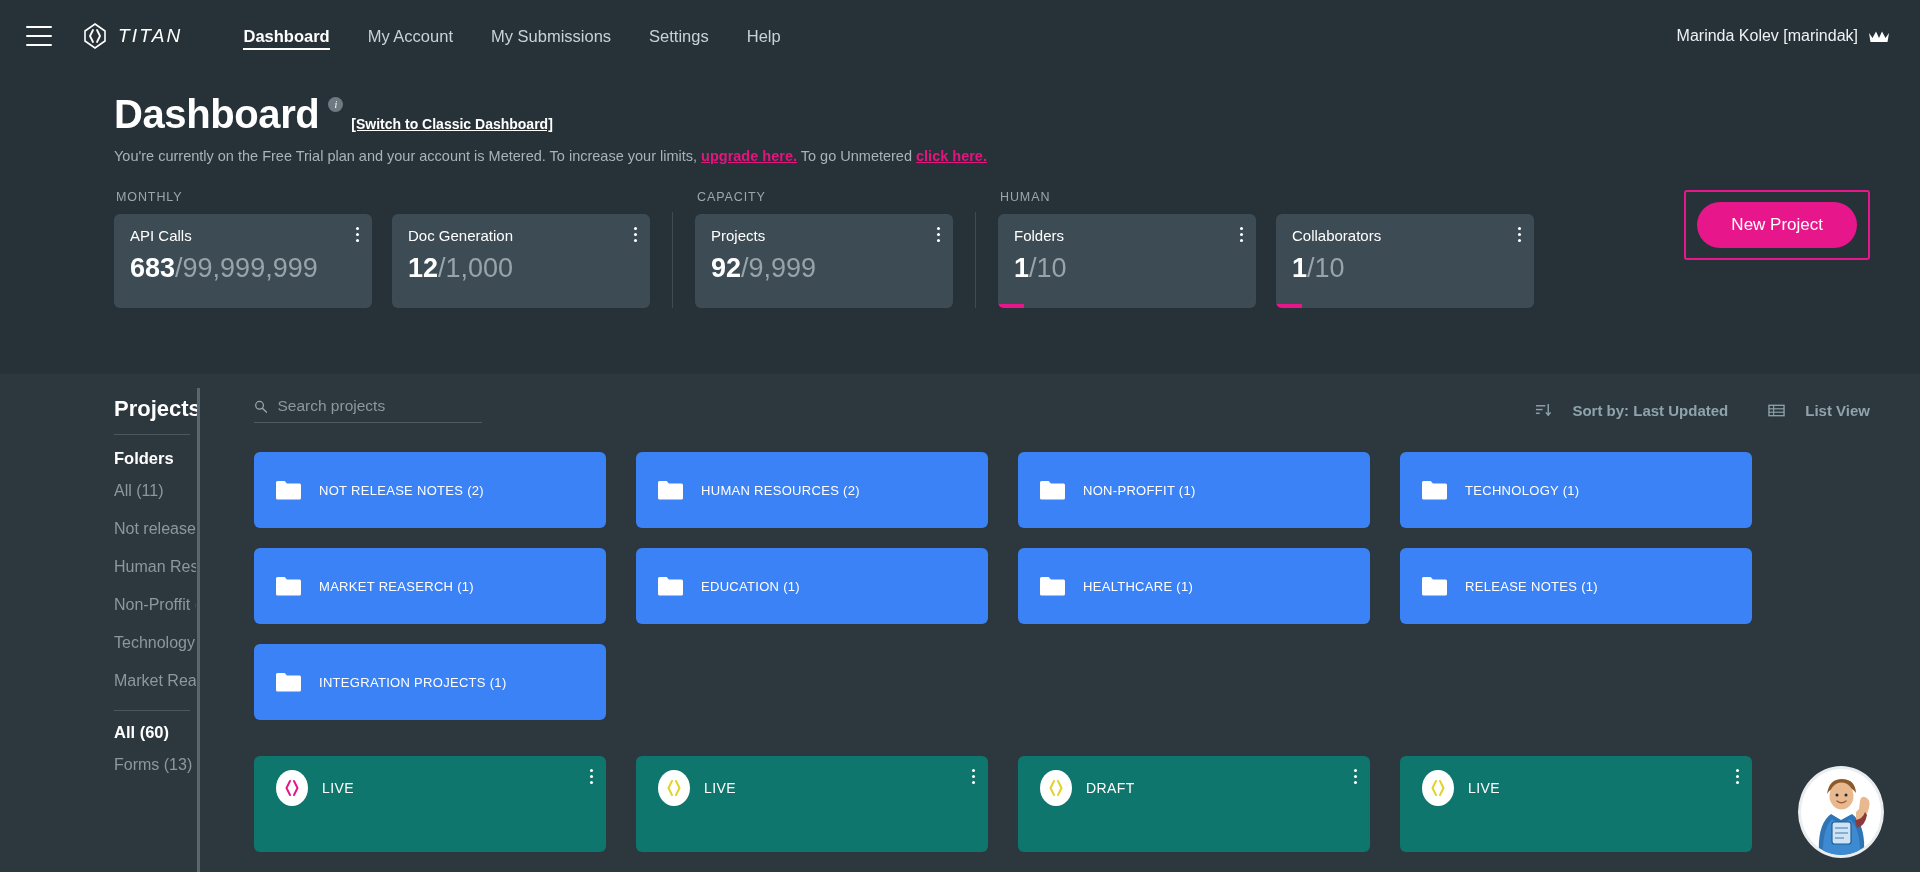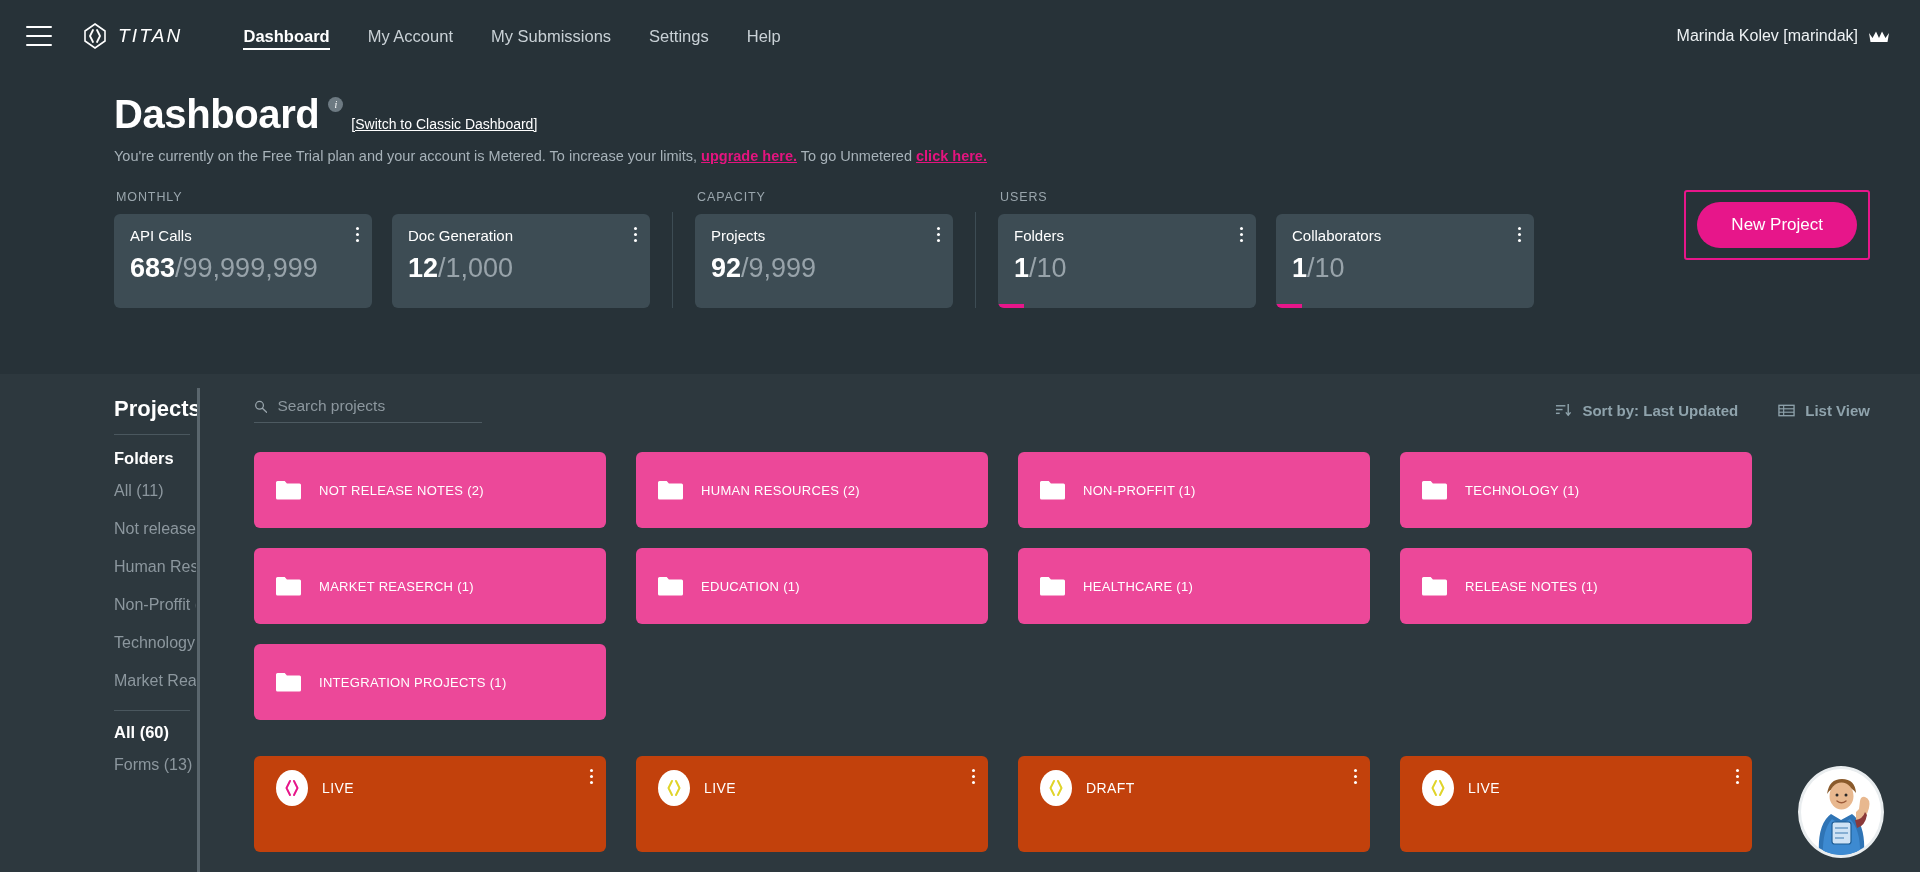--- a/index.html
+++ b/index.html
@@ -66,21 +66,21 @@
   }
   .info-dot {
     width:15px;height:15px;border-radius:50%;
     background:#6d7a82; color:#ffffff; font-size:10px; font-style:italic;
     display:inline-flex;align-items:center;justify-content:center;
     font-family:"Liberation Serif", serif;
     margin-left: 9px; margin-bottom: 22px; align-self:flex-end;
   }
   .switch-link {
     color:#ffffff; font-size:14px; text-decoration:underline;
-    margin-left: 8px; margin-bottom: 2px; cursor:pointer;
+    margin-left: 8px; margin-bottom: 2px; cursor:pointer;font-weight:bold;
   }
   .subtitle {
     margin-top: 14px; color:#a7b2b9; font-size:14.5px;
   }
   .subtitle a { color:#e4147f; font-weight:700; text-decoration:underline; cursor:pointer; }
 
   .new-project-wrap {
     position:absolute; right: 50px; top: 118px;
     border: 2px solid #e7168a; border-radius: 3px;
     padding: 10px 11px;
@@ -152,44 +152,44 @@
   }
   .search-icon { width:15px;height:15px;display:block; }
   .search-input {
     background:transparent; border:none; outline:none;
     color:#8c979e; font-size: 15.5px; width: 100%;
     font-family:"Liberation Sans", sans-serif;
   }
   .search-input::placeholder { color:#8c979e; }
   .bar-right { margin-left:auto; display:flex; align-items:center; gap: 40px; }
   .bar-btn {
-    display:flex; align-items:center; gap:10px; color:#8fa3ac; font-size:15px;
+    display:flex; align-items:center; gap:20px; color:#8fa3ac; font-size:15px;
     font-weight:700; cursor:pointer;justify-content:space-between;
   }
   .icon-sm { width:17px;height:17px;display:block; }
 
   .card-grid {
     display:grid; grid-template-columns: repeat(4, 352px);
     gap: 20px 30px; margin-top: 20px;
   }
   .folder-card {
-    height: 76px; background:#ec4899; border-radius:6px;
+    height: 76px; background:#3b82f6; border-radius:6px;
     display:flex; align-items:center; padding: 0 9px 0 22px; cursor:pointer;
   }
   .folder-icon { width: 25px; height:20px; display:block; flex:0 0 auto; }
   .folder-label {
     color:#ffffff; font-size: 13px; letter-spacing:0.3px; margin-left: 18px;
   }
 
   .proj-grid {
     display:grid; grid-template-columns: repeat(4, 352px);
     gap: 20px 30px; margin-top: 36px;
   }
   .proj-card {
-    height: 96px; background:#c2410c; border-radius:6px;
+    height: 96px; background:#0f766e; border-radius:6px;
     position:relative; padding: 14px 0 0 22px; cursor:pointer; overflow:hidden;
   }
   .proj-head { display:flex; align-items:center; gap: 14px; }
   .proj-badge {
     width: 32px; height: 36px; background:#ffffff; border-radius: 50%;
     display:flex;align-items:center;justify-content:center; flex:0 0 auto;
   }
   .proj-status { color:#ffffff; font-size: 14px; letter-spacing:0.4px; }
 
   
@@ -300,21 +300,21 @@
               <i></i>
               <i></i>
             </div>
         </div>
       </div>
     </div>
 
     <div class="group-sep"></div>
 
     <div class="group">
-      <div class="group-label">USERS</div>
+      <div class="group-label">HUMAN</div>
       <div class="group-cards">
         <div class="stat-card">
           <div class="stat-name">Folders</div>
           <div class="stat-value">
             <span class="cur">1</span><span class="max">/10</span>
           </div>
           <div class="kebab">
               <i></i>
               <i></i>
               <i></i>

